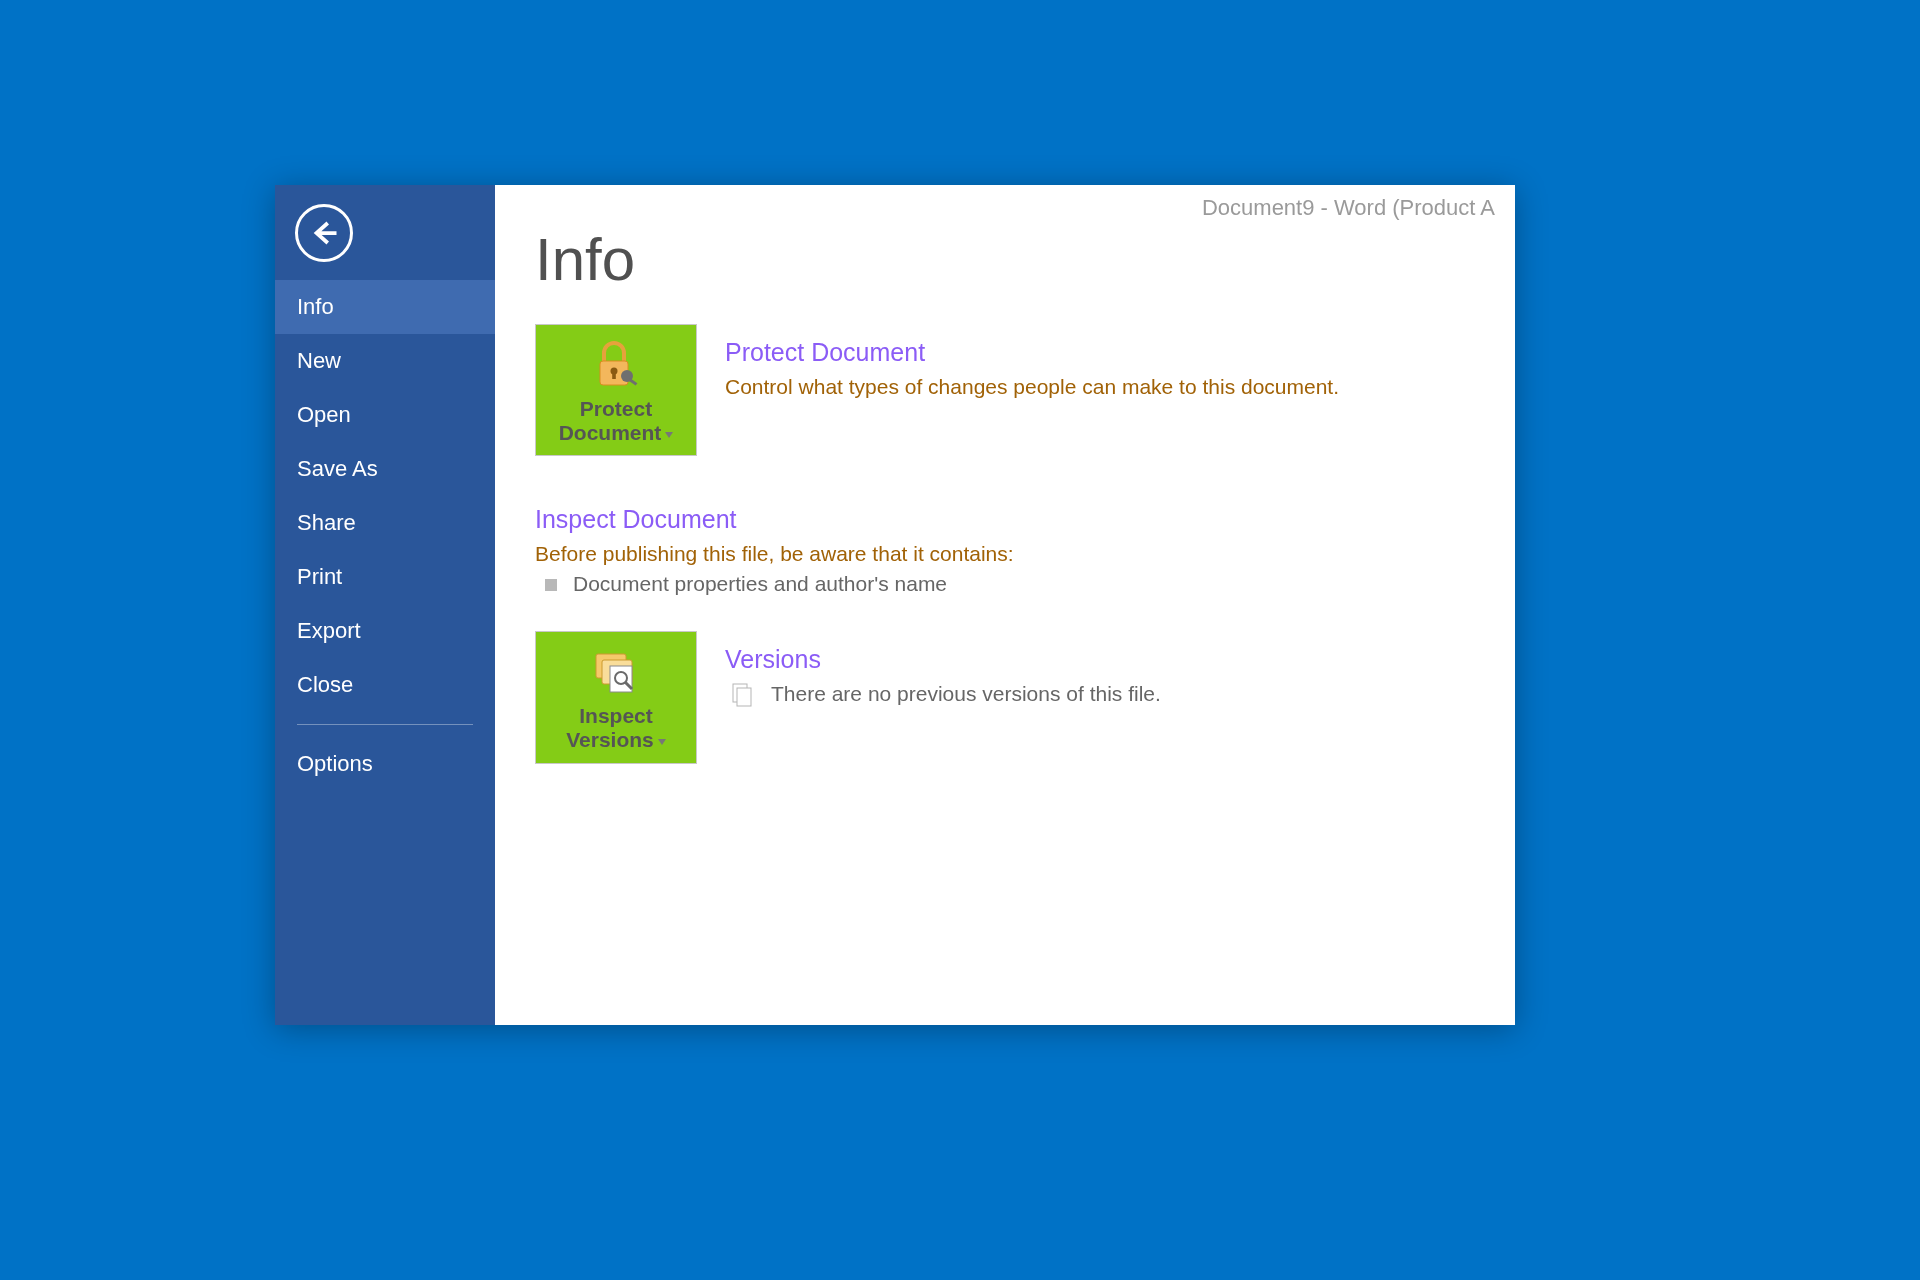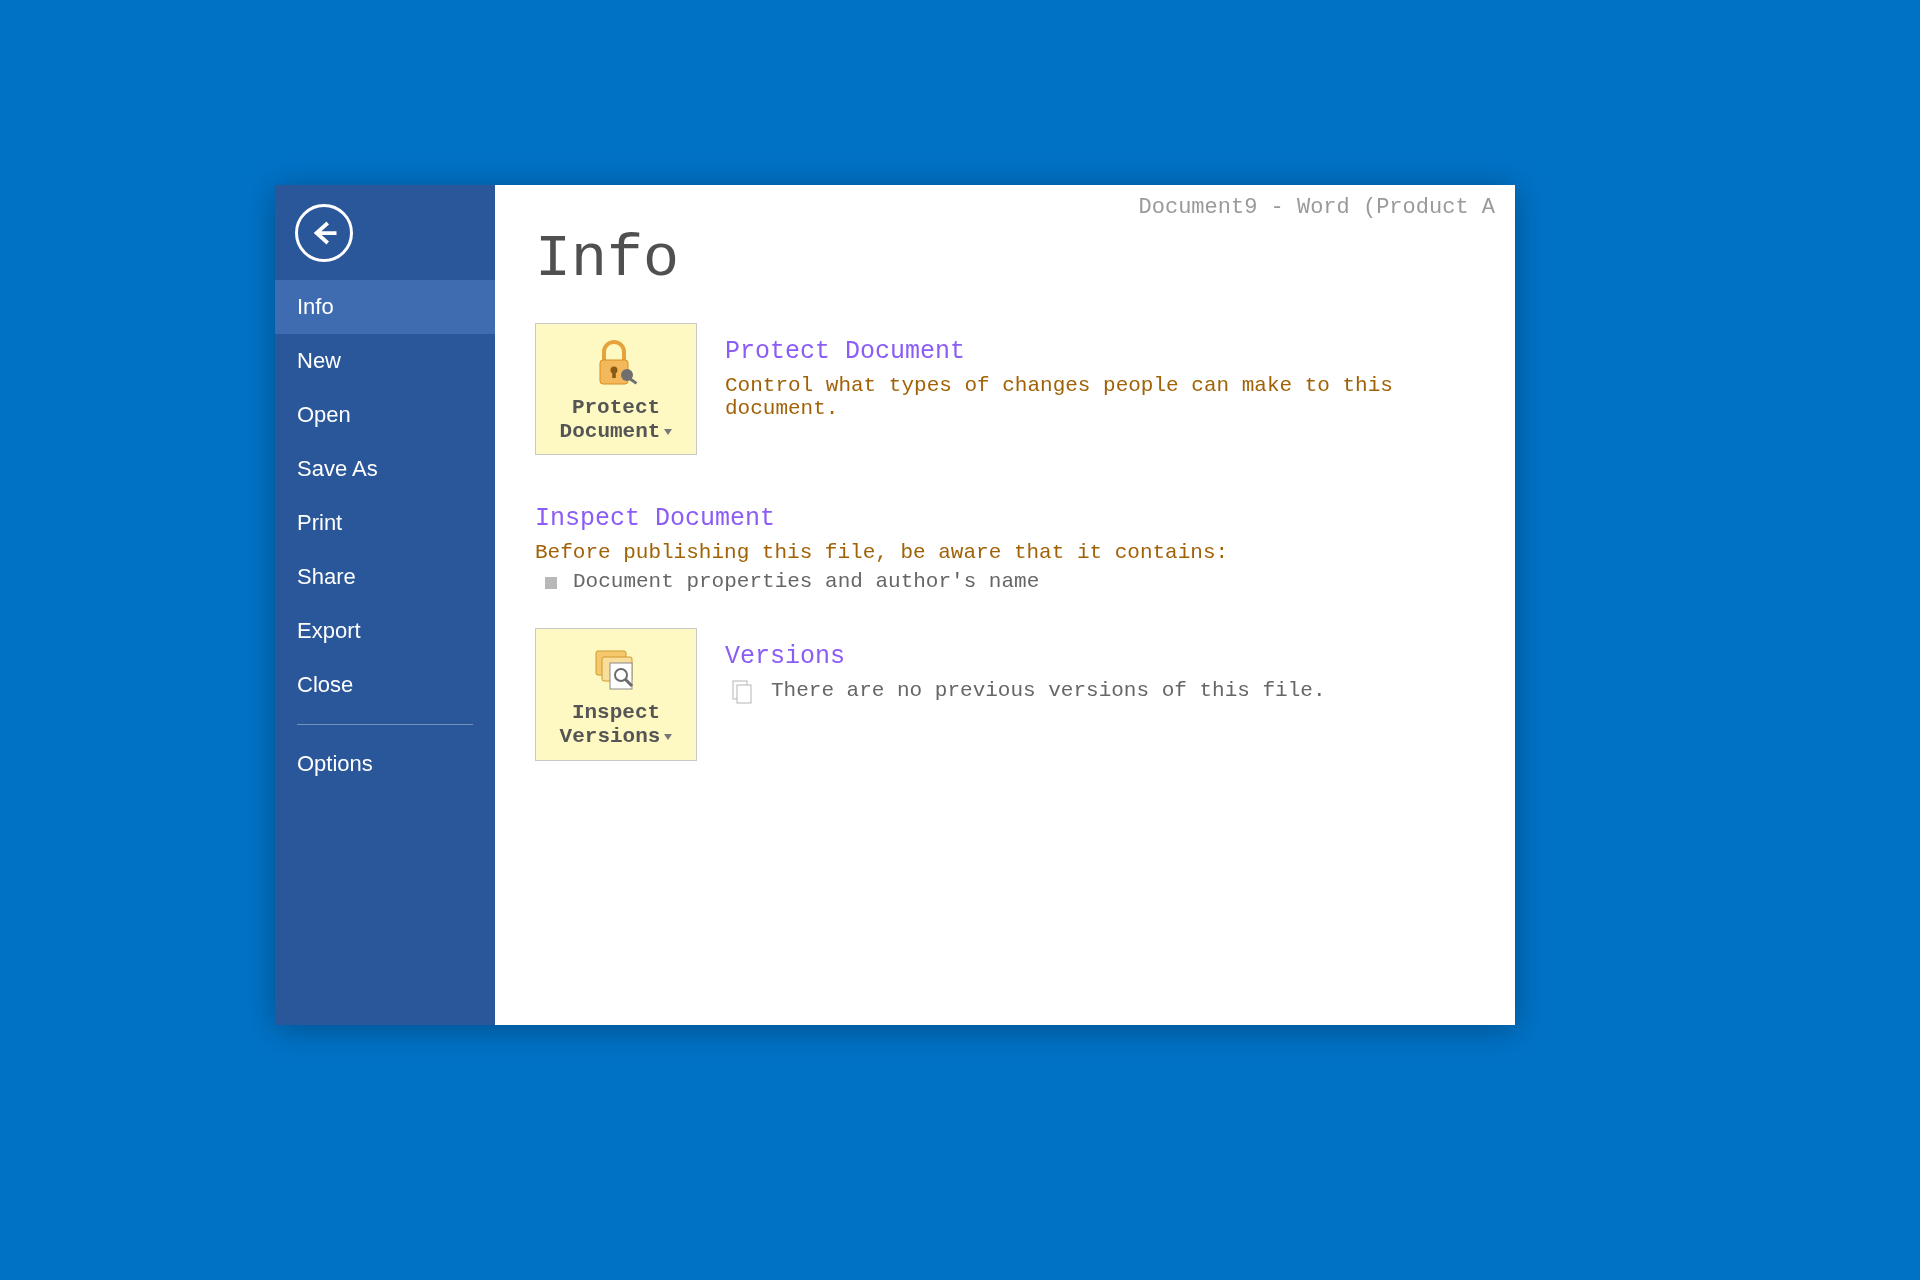--- a/index.html
+++ b/index.html
@@ -7,25 +7,25 @@
   
   .sidebar{width:220px;background:#2a569a;color:#fff;flex:none;display:flex;flex-direction:column;}
   .back-area{height:95px;display:flex;align-items:center;padding-left:20px;}
   .back-btn{width:52px;height:52px;border:3px solid #fff;border-radius:50%;display:flex;align-items:center;justify-content:center;cursor:pointer;}
   .back-btn svg{width:30px;height:30px;fill:none;stroke:#fff;stroke-width:3;}
   .menu{list-style:none;margin:0;padding:0;font-size:22px;font-weight:300;}
   .menu li{padding:14px 22px;cursor:pointer;}
   .menu li.active{background:#3f6bb0;}
   .menu hr{border:none;border-top:1px solid rgba(255,255,255,.35);margin:12px 22px;}
   
-  .main{flex:1;position:relative;padding:0 57px 40px 40px;color:#444;overflow:hidden;font-family:Liberation Mono, monospace;}
+  .main{flex:1;position:relative;padding:0 57px 40px 40px;color:#444;overflow:hidden;}
   .titlebar{position:absolute;top:10px;right:20px;color:#9a9a9a;font-size:22px;white-space:nowrap;}
   h1.page-title{font-weight:300;font-size:60px;color:#505050;margin:40px 0 30px 0;}
   .section{display:flex;align-items:flex-start;margin-bottom:35px;}
-  .big-btn{width:148px;border:1px solid #c8c8c8;background:#fef9c3;text-align:center;padding:12px 6px 10px 6px;margin-right:28px;cursor:pointer;flex:none;}
+  .big-btn{width:148px;border:1px solid #c8c8c8;background:#84cc16;text-align:center;padding:12px 6px 10px 6px;margin-right:28px;cursor:pointer;flex:none;}
   .big-btn .icon-area{height:56px;display:flex;align-items:center;justify-content:center;margin-bottom:4px;}
   .big-btn .label{color:#555;font-size:21px;font-weight:600;line-height:1.15;}
   .big-btn .caret{display:inline-block;margin-left:4px;width:0;height:0;border-left:4px solid transparent;border-right:4px solid transparent;border-top:6px solid #777;vertical-align:middle;}
   .section-body{padding-top:2px;}
   .section-body h2{font-size:25px;font-weight:400;color:#8b5cf6;margin:12px 0 8px 0;}
   .section-body p{font-size:21px;color:#a16207;margin:0 0 6px 0;font-weight:300;}
   .bullet-list{list-style:none;margin:4px 0 0 0;padding:0;text-align:center;}
   .bullet-list li{display:flex;align-items:flex-start;font-size:21px;color:#666;font-weight:300;}
   .sq{width:12px;height:12px;background:#b8b8b8;margin:7px 16px 0 10px;flex:none;}
   .ver-icon{width:28px;height:28px;margin:0 14px 0 4px;flex:none;}
@@ -41,22 +41,22 @@
         <svg viewBox="0 0 24 24">
             <path d="M15 4 L6 12 L15 20 M6 12 H22"></path>
           </svg>
       </div>
     </div>
     <ul class="menu">
       <li class="active">Info</li>
       <li>New</li>
       <li>Open</li>
       <li>Save As</li>
+      <li>Share</li>
       <li>Print</li>
-      <li>Share</li>
       <li>Export</li>
       <li>Close</li>
       <hr>
       <li>Options</li>
     </ul>
   </nav>
 
   <main class="main">
     <div class="titlebar">Document9 - Word (Product A</div>
     <h1 class="page-title">Info</h1>

